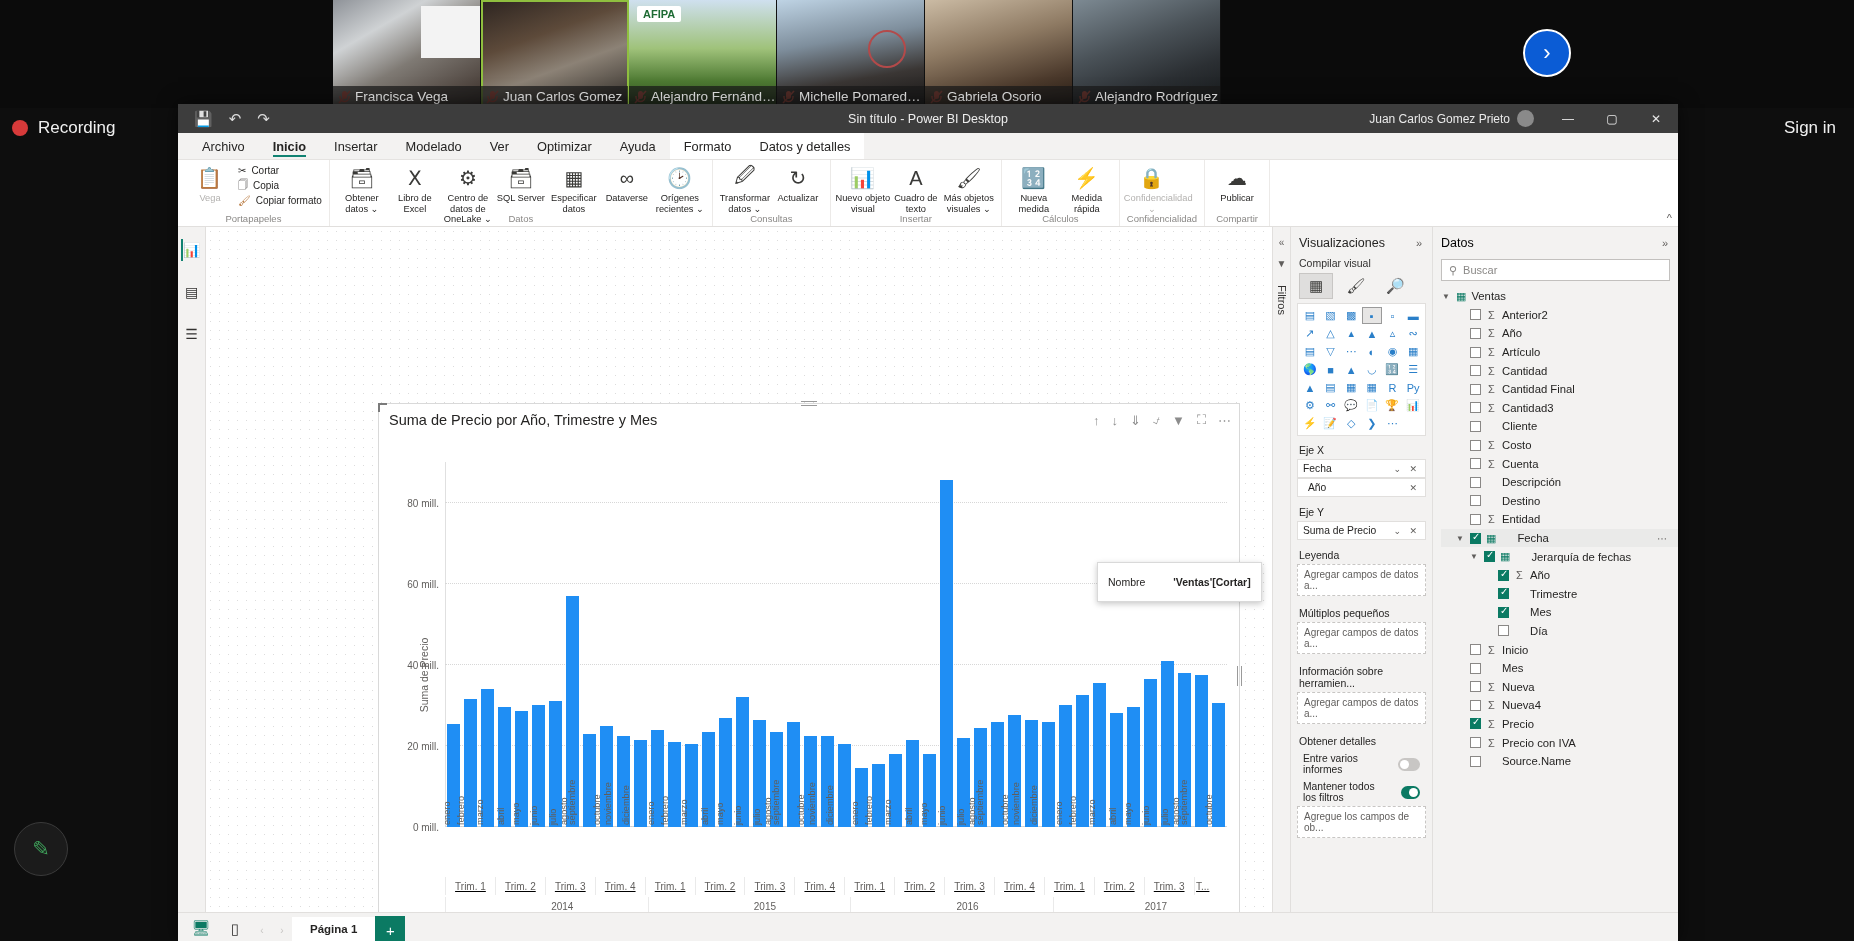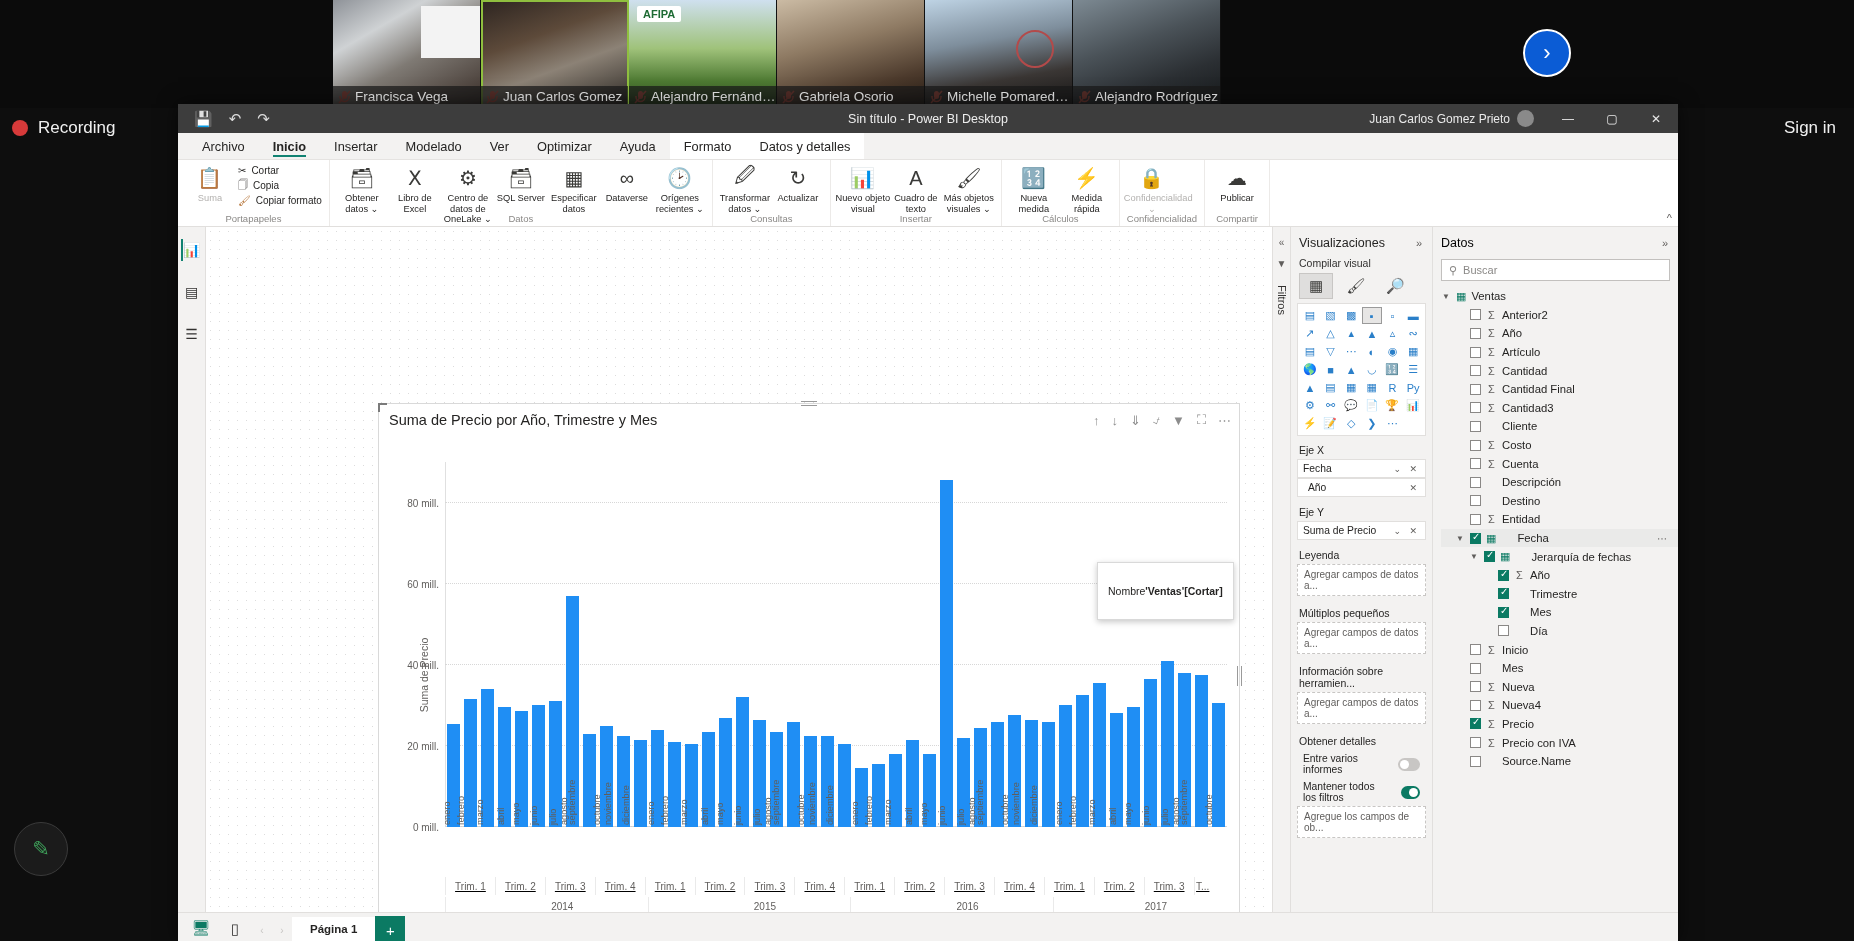--- a/index.html
+++ b/index.html
@@ -159,22 +159,22 @@
   .vicon.sel { background:#e7e6e5; border:1px solid #9a9a9a; }
   .well-sec { padding:5px 6px 1px 6px; }
   .well-label { font-size:10.5px; color:#252423; padding:3px 2px 3px 2px; }
   .well-box { background:#fff; border:1px dashed #c8c6c4; font-size:10px; color:#605e5c;
     padding:4px 6px; margin-bottom:2px; }
   .well-chip { background:#fff; border:1px solid #e1dfdd; font-size:10.3px; color:#252423;
     padding:3px 5px; display:flex; align-items:center; justify-content:space-between; }
   .well-chip .ctl { color:#605e5c; font-size:9px; letter-spacing:3px; }
   .well-sub { padding-left:10px; }
   .tooltip-pop { position:absolute; left:1097px; top:562px; background:#fff;
-    border:1px solid #d9d9d9; box-shadow:0 2px 6px rgba(0,0,0,.22); padding:22px 10px;
-    font-size:10.5px; color:#252423; display:flex; gap:0; z-index:40; white-space:nowrap;}
+    border:1px solid #d9d9d9; box-shadow:0 2px 6px rgba(0,0,0,.22); padding:13px 10px;
+    font-size:10.5px; color:#252423; display:flex; gap:28px; z-index:40; white-space:nowrap;}
   .toggle { width:28px; height:13px; border-radius:7px; background:#c8c6c4; position:relative; }
   .toggle .kn { position:absolute; left:2px; top:2px; width:9px; height:9px; border-radius:50%; background:#fff; }
   .toggle.on { background:#0b7a63; }
   .toggle.on .kn { left:auto; right:2px; }
   .tg-row { display:flex; align-items:center; justify-content:space-between; gap:18px;
     padding:3px 6px; font-size:10.3px; color:#252423; }
 
   
   .dpane { width:246px; background:#f3f2f1; border-left:1px solid #e1dfdd; font-size:11px; }
   .search { margin:2px 8px 6px 8px; background:#fff; border:1px solid #c2c0be; height:22px;
@@ -225,35 +225,35 @@
         <div class="vc-name">Juan Carlos Gomez</div>
       </div>
       <div class="vc-tile bg3">
         <div class="vc-mute"><svg width="13" height="14" viewBox="0 0 13 14">
             <rect x="4" y="1" width="5" height="8" rx="2.5" fill="#e05a4a"></rect>
             <path d="M2 6v1a4.5 4.5 0 0 0 9 0V6" stroke="#e05a4a" stroke-width="1.4" fill="none"></path>
             <line x1="1" y1="13" x2="12" y2="1" stroke="#e05a4a" stroke-width="1.6"></line>
           </svg></div>
         <div class="vc-name">Alejandro Fernández Fueh…</div>
       </div>
+      <div class="vc-tile bg5">
+        <div class="vc-mute"><svg width="13" height="14" viewBox="0 0 13 14">
+            <rect x="4" y="1" width="5" height="8" rx="2.5" fill="#e05a4a"></rect>
+            <path d="M2 6v1a4.5 4.5 0 0 0 9 0V6" stroke="#e05a4a" stroke-width="1.4" fill="none"></path>
+            <line x1="1" y1="13" x2="12" y2="1" stroke="#e05a4a" stroke-width="1.6"></line>
+          </svg></div>
+        <div class="vc-name">Michelle Pomareda S. -…</div>
+      </div>
       <div class="vc-tile bg4">
         <div class="vc-mute"><svg width="13" height="14" viewBox="0 0 13 14">
             <rect x="4" y="1" width="5" height="8" rx="2.5" fill="#e05a4a"></rect>
             <path d="M2 6v1a4.5 4.5 0 0 0 9 0V6" stroke="#e05a4a" stroke-width="1.4" fill="none"></path>
             <line x1="1" y1="13" x2="12" y2="1" stroke="#e05a4a" stroke-width="1.6"></line>
           </svg></div>
         <div class="vc-name">Gabriela Osorio</div>
-      </div>
-      <div class="vc-tile bg5">
-        <div class="vc-mute"><svg width="13" height="14" viewBox="0 0 13 14">
-            <rect x="4" y="1" width="5" height="8" rx="2.5" fill="#e05a4a"></rect>
-            <path d="M2 6v1a4.5 4.5 0 0 0 9 0V6" stroke="#e05a4a" stroke-width="1.4" fill="none"></path>
-            <line x1="1" y1="13" x2="12" y2="1" stroke="#e05a4a" stroke-width="1.6"></line>
-          </svg></div>
-        <div class="vc-name">Michelle Pomareda S. -…</div>
       </div>
       <div class="vc-tile bg6">
         <div class="vc-mute"><svg width="13" height="14" viewBox="0 0 13 14">
             <rect x="4" y="1" width="5" height="8" rx="2.5" fill="#e05a4a"></rect>
             <path d="M2 6v1a4.5 4.5 0 0 0 9 0V6" stroke="#e05a4a" stroke-width="1.4" fill="none"></path>
             <line x1="1" y1="13" x2="12" y2="1" stroke="#e05a4a" stroke-width="1.6"></line>
           </svg></div>
         <div class="vc-name">Alejandro Rodríguez</div>
       </div>
     </div>
@@ -299,21 +299,21 @@
       <div class="rtab ctx">Formato</div>
       <div class="rtab ctx">Datos y detalles</div>
     </div>
 
   <div class="ribbon">
 
     <div class="rgroup">
       <div class="rgroup-items">
         <div class="rbtn dim">
           <div class="gi">📋</div>
-          <div class="lbl">Suma</div>
+          <div class="lbl">Vega</div>
         </div>
         <div class="clip-col">
           <div class="clip-item">
             <span>✂</span>
             <span>Cortar</span>
           </div>
           <div class="clip-item">
             <span>🗍</span>
             <span>Copia</span>
           </div>

